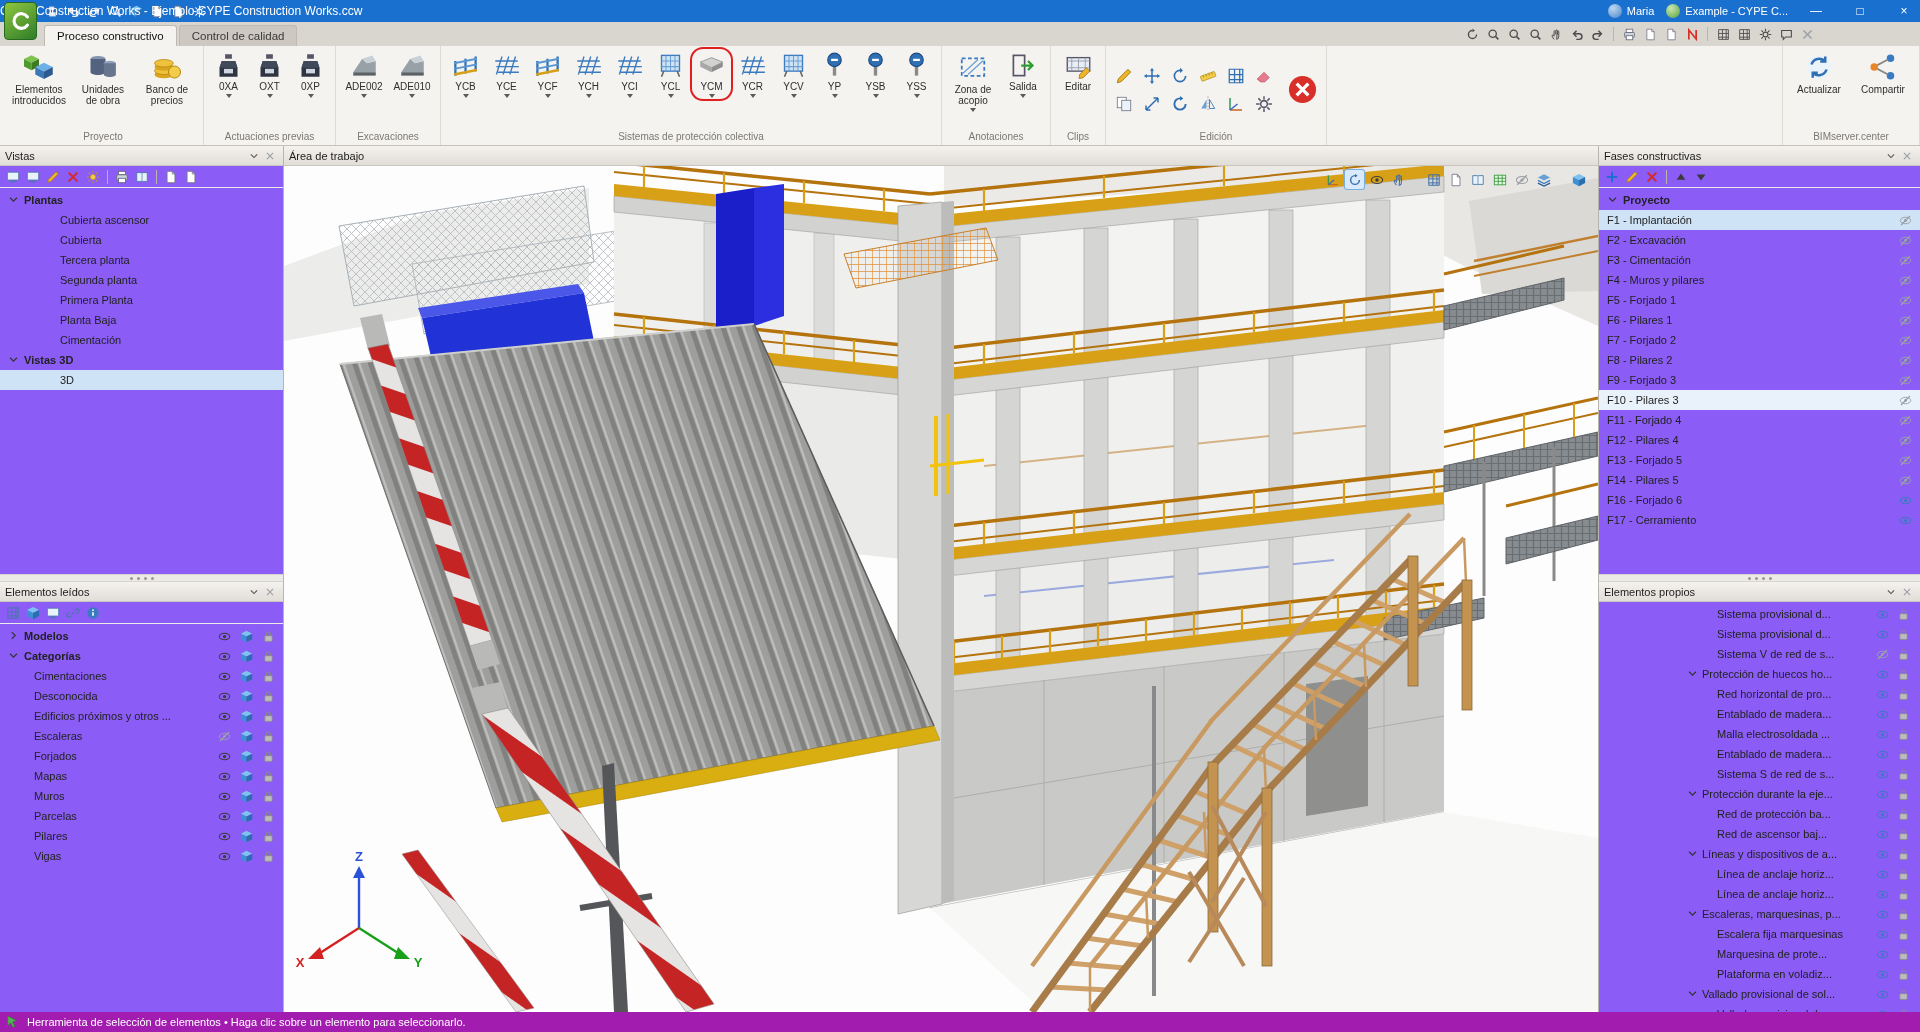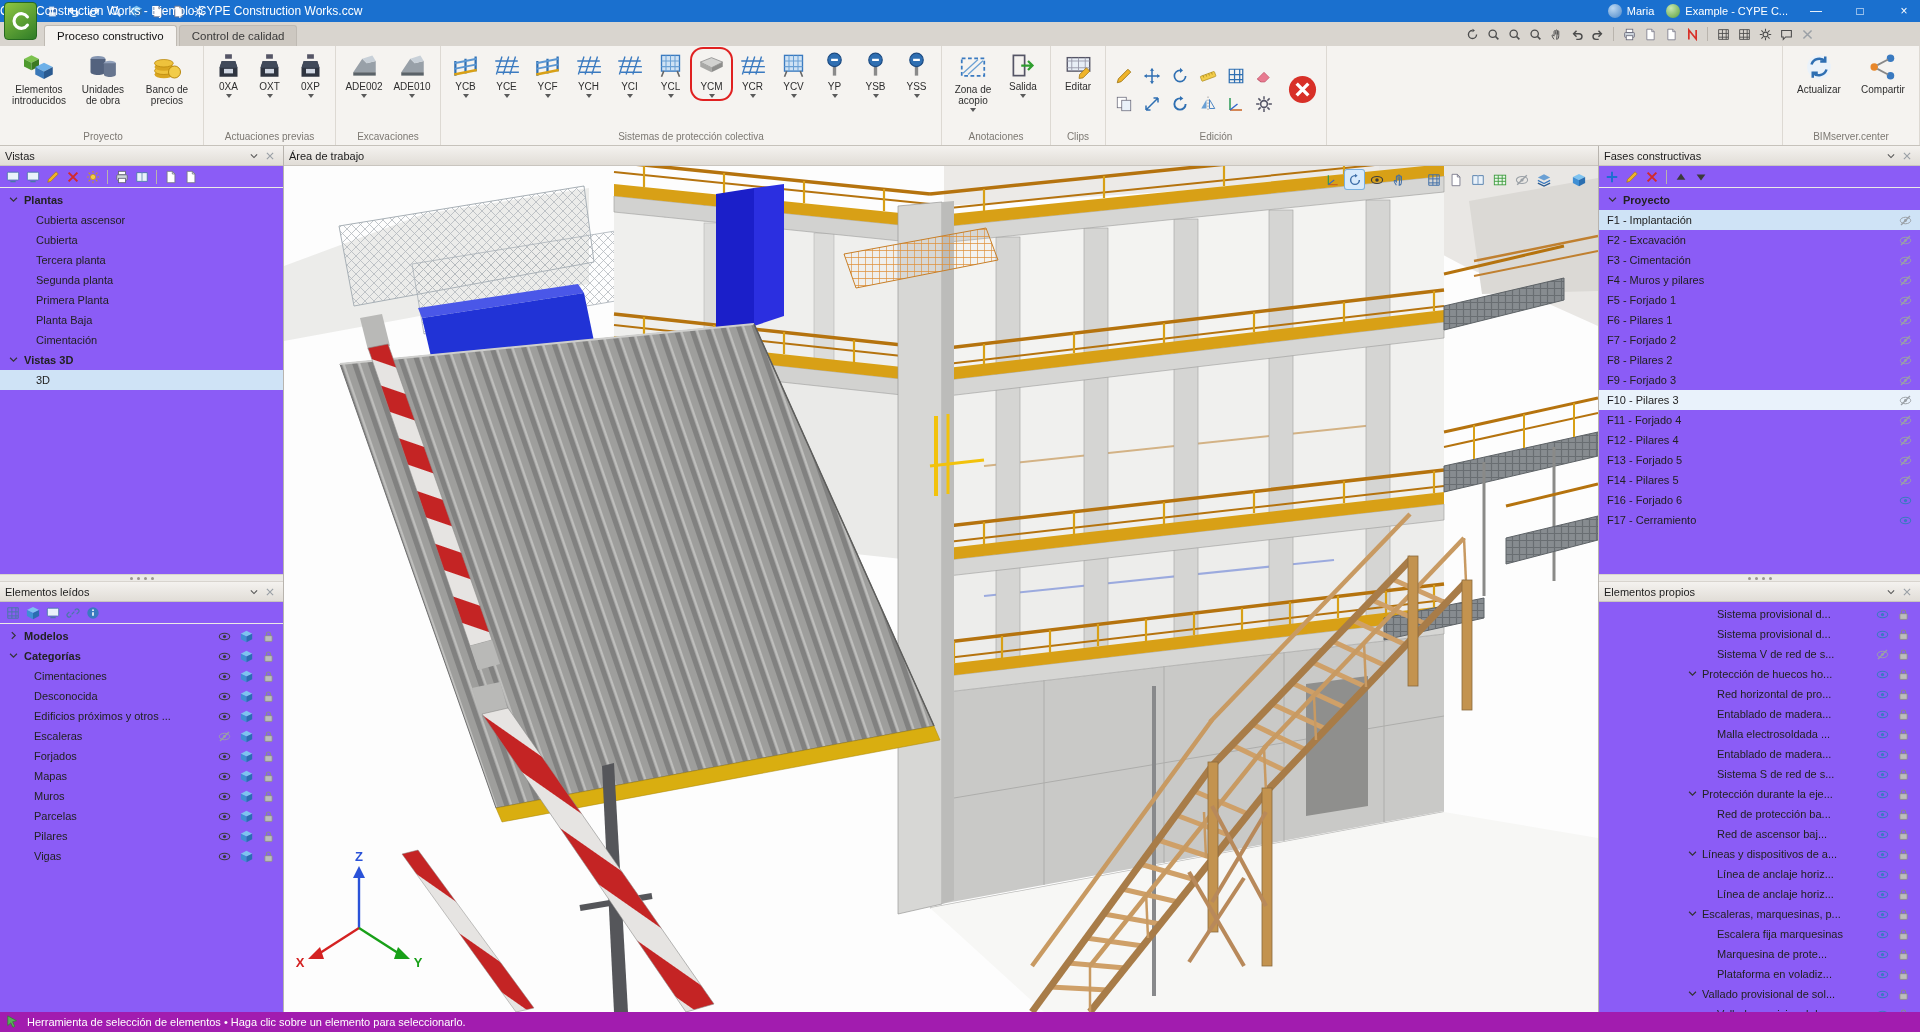--- a/index.html
+++ b/index.html
@@ -66,21 +66,21 @@
 .tree{flex:1;overflow:hidden;padding-top:2px}
 .trow{height:20px;display:flex;align-items:center;padding-left:8px;white-space:nowrap}
 .trow .chev{width:13px;height:13px;flex:0 0 13px;margin-right:3px;color:#333}
 .trow .chev svg{width:11px;height:11px}
 .trow .lbl{flex:1;overflow:hidden}
 .trow .rics{display:flex;align-items:center;gap:9px;margin-right:8px}
 .ric13{width:13px;height:13px}
 .trow.sel{background:#cfe3f6}
 .trow.hovrow{background:#e9f2fb}
 .b{font-weight:bold}
-.ind2{padding-left:36px}
+.ind2{padding-left:60px}
 .indl{padding-left:34px}
 .frow{}
 .prow{height:20px;display:flex;align-items:center;white-space:nowrap}
 .prow .chev{width:13px;height:13px;flex:0 0 13px;margin-right:2px;color:#333}
 .prow .chev svg{width:11px;height:11px}
 .prow .lbl{flex:1;overflow:hidden}
 .prow .rics{display:flex;align-items:center;gap:8px;margin-right:10px}
 .pp1{padding-left:88px}
 .pp2{padding-left:118px}
 .vsplit{flex:0 0 8px;background:#eceae6;border-top:1px solid #d8d4ce;border-bottom:1px solid #d8d4ce;display:flex;align-items:center;justify-content:center}

